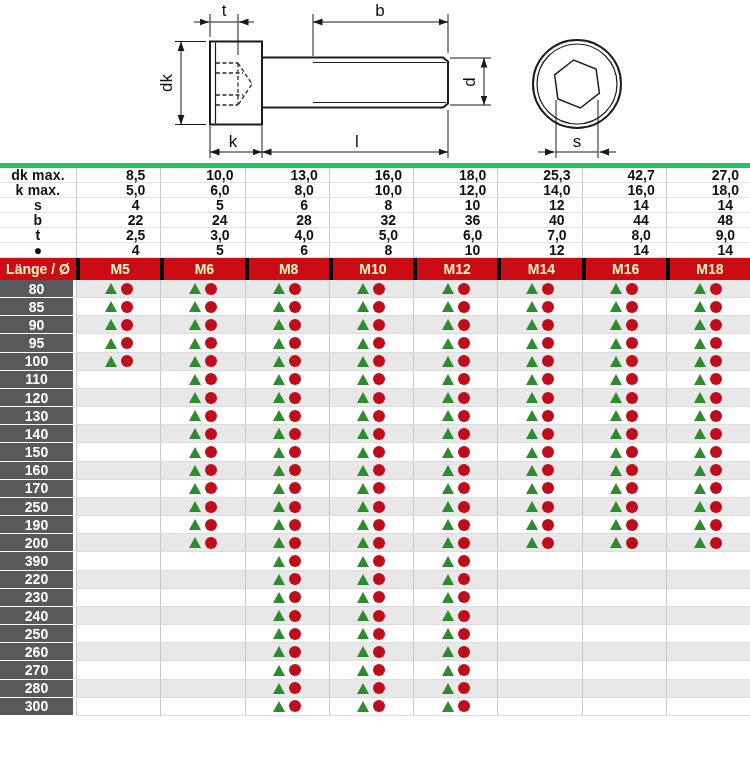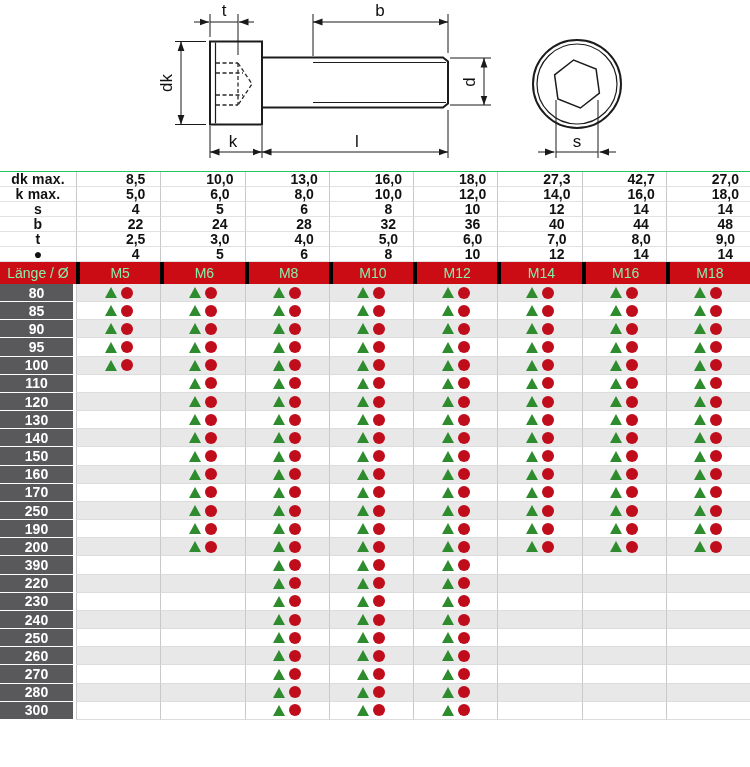--- a/index.html
+++ b/index.html
@@ -9,31 +9,31 @@
   *{box-sizing:border-box;}
   body{margin:0;background:#fff;font-family:"Liberation Sans",sans-serif;}
   .page{width:750px;height:767px;overflow:hidden;background:#fff;}
 
   .drawing{display:block;width:750px;height:163px;}
   .drawing text{fill:#111;font-size:17px;font-family:"Liberation Sans",sans-serif;}
 
   .grid9{display:grid;grid-template-columns:76px repeat(8,1fr);width:750px;}
 
   
-  .spec-table{grid-template-rows:repeat(6,15px);border-top:1px solid #22c55e;margin-top:8px;}
+  .spec-table{grid-template-rows:repeat(6,15px);border-top:5px solid #22c55e;}
   .spec-cell{display:flex;align-items:center;justify-content:center;
     font-size:14px;font-weight:bold;color:#111;line-height:14px;
     border-bottom:1px solid #e2e2e2;}
   .spec-val{border-left:1px solid var(--line);padding-left:34px;}
   .spec-label{letter-spacing:.2px;}
 
   
   .size-header{height:22px;}
-  .size-cell{background:var(--red);color:#86efac;display:flex;align-items:center;
-    justify-content:center;font-size:14px;font-weight:normal;}
+  .size-cell{background:var(--red);color:#fef9c3;display:flex;align-items:center;
+    justify-content:center;font-size:14px;font-weight:bold;}
   .size-cell + .size-cell{border-left:4px solid #000000;}
 
   
   .data-table{height:436px;grid-template-rows:repeat(24,1fr);}
   .len-label{background:var(--dark);color:#fff;font-size:14px;font-weight:bold;
     display:flex;align-items:center;justify-content:center;
     border-bottom:1px solid #fff;border-right:3px solid #fff;}
   .data-cell{display:flex;align-items:center;justify-content:center;
     border-left:1px solid var(--line);border-bottom:1px solid var(--hline);}
   .r-even{background:var(--gray);}
@@ -119,21 +119,21 @@
     <text x="577" y="147" text-anchor="middle">s</text>
   </svg>
 
   <div class="grid9 spec-table">
       <div class="spec-cell spec-label">dk max.</div>
       <div class="spec-cell spec-val">8,5</div>
       <div class="spec-cell spec-val">10,0</div>
       <div class="spec-cell spec-val">13,0</div>
       <div class="spec-cell spec-val">16,0</div>
       <div class="spec-cell spec-val">18,0</div>
-      <div class="spec-cell spec-val">27,3</div>
+      <div class="spec-cell spec-val">25,3</div>
       <div class="spec-cell spec-val">42,7</div>
       <div class="spec-cell spec-val">27,0</div>
       <div class="spec-cell spec-label">k max.</div>
       <div class="spec-cell spec-val">5,0</div>
       <div class="spec-cell spec-val">6,0</div>
       <div class="spec-cell spec-val">8,0</div>
       <div class="spec-cell spec-val">10,0</div>
       <div class="spec-cell spec-val">12,0</div>
       <div class="spec-cell spec-val">14,0</div>
       <div class="spec-cell spec-val">16,0</div>

